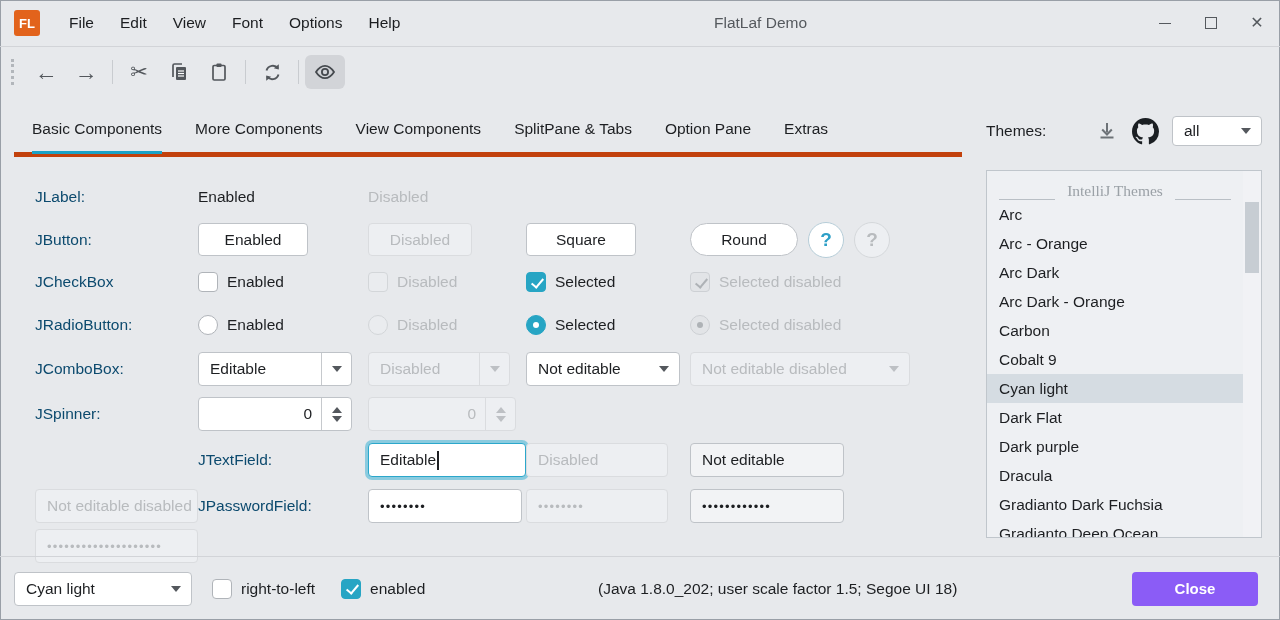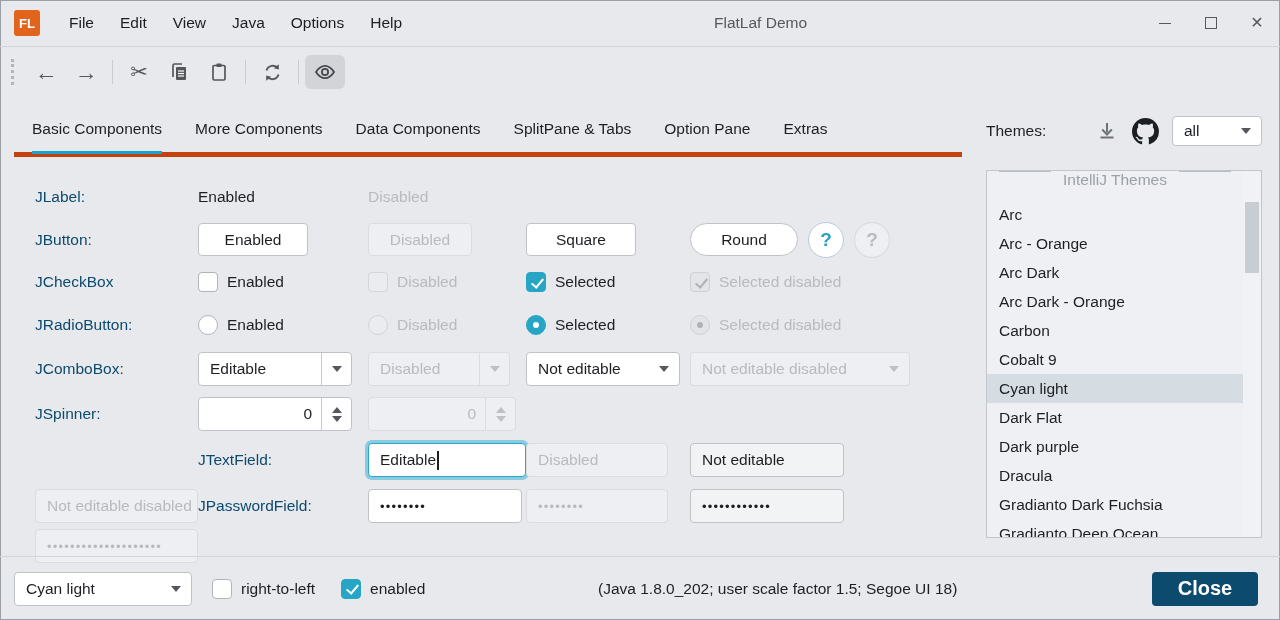--- a/index.html
+++ b/index.html
@@ -86,45 +86,45 @@
   .pw{font-size:13px;letter-spacing:1.2px;}
   
   .w154{width:154px;} .w158{width:158px;} .w142{width:142px;} .w148{width:148px;} .w220{width:220px;}
   .w110{width:110px;} .w104{width:104px;} .w108{width:108px;}
   
   .themes-head{position:absolute;top:20px;right:18px;width:276px;display:flex;align-items:center;}
   .themes-label{font-size:15.5px;color:#1d1f22;}
   .icon-btn{display:flex;align-items:center;justify-content:center;width:30px;height:30px;}
   .theme-filter{width:90px;height:30px;margin-left:12px;}
   .theme-list{position:absolute;top:74px;right:18px;width:276px;height:368px;background:#eef0f3;border:1px solid #c0c6cc;overflow:hidden;font-size:15.5px;color:#1d1f22;}
-  .tl-head{height:29px;display:flex;align-items:flex-start;gap:12px;color:#9ba1a7;padding:0 12px 0 12px;margin-right:18px;}
+  .tl-head{height:29px;display:flex;align-items:flex-end;gap:12px;color:#9ba1a7;padding:0 12px 0 12px;margin-right:18px;font-family:Liberation Serif, serif;}
   .tl-line{flex:1;height:1px;background:#b9bfc5;}
   .tl-item{height:29px;line-height:29px;padding-left:12px;margin-right:18px;white-space:nowrap;}
   .tl-item.selected{background:#d5dce2;}
   .tl-track{position:absolute;top:0;right:0;width:18px;height:100%;background:#f1f2f5;}
   .tl-thumb{position:absolute;top:31px;right:2px;width:14px;height:71px;background:#c7cdd3;}
   
   .bottombar{position:absolute;left:0;right:0;bottom:0;height:64px;border-top:1px solid #d2d4d8;display:flex;align-items:center;padding-left:14px;}
   .lnf-combo{width:178px;height:34px;}
   .bb-check{display:flex;align-items:center;margin-left:20px;}
   .status{position:absolute;left:598px;top:50%;transform:translateY(-50%);font-size:15.5px;color:#1d1f22;}
-  .close-btn{position:absolute;right:22px;top:50%;transform:translateY(-50%);width:106px;height:34px;background:#0c4a6e;color:#fff;font-weight:bold;font-size:20px;border-radius:4px;display:flex;align-items:center;justify-content:center;}
+  .close-btn{position:absolute;right:22px;top:50%;transform:translateY(-50%);width:126px;height:34px;background:#8b5cf6;color:#fff;font-weight:bold;font-size:15px;border-radius:4px;display:flex;align-items:center;justify-content:center;}
 </style>
 </head>
 <body>
 
 <div class="window">
 
   <div class="titlebar">
     <div class="logo">FL</div>
     <div class="menus">
       <div class="menu-item">File</div>
       <div class="menu-item">Edit</div>
       <div class="menu-item">View</div>
-      <div class="menu-item">Java</div>
+      <div class="menu-item">Font</div>
       <div class="menu-item">Options</div>
       <div class="menu-item">Help</div>
     </div>
     <div class="title">FlatLaf Demo</div>
     <div class="win-controls">
       <div class="win-btn">
           <span class="min-glyph"></span>
         </div>
       <div class="win-btn">
           <span class="max-glyph"></span>
@@ -178,21 +178,21 @@
         <circle cx="11" cy="11" r="3.1" fill="none" stroke="#45494e" stroke-width="1.8"></circle>
       </svg>
     </div>
   </div>
 
   <div class="content">
 
     <div class="tabstrip">
       <div class="tab selected">Basic Components</div>
       <div class="tab">More Components</div>
-      <div class="tab">Data Components</div>
+      <div class="tab">View Components</div>
       <div class="tab">SplitPane &amp; Tabs</div>
       <div class="tab">Option Pane</div>
       <div class="tab">Extras</div>
     </div>
 
     <div class="grid">
 
       <div class="cell rowlabel">JLabel:</div>
       <div class="cell txt">Enabled</div>
       <div class="cell txt gray">Disabled</div>

